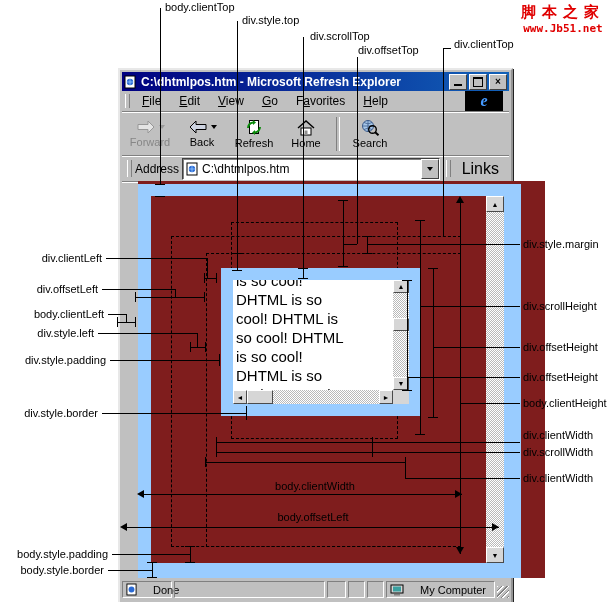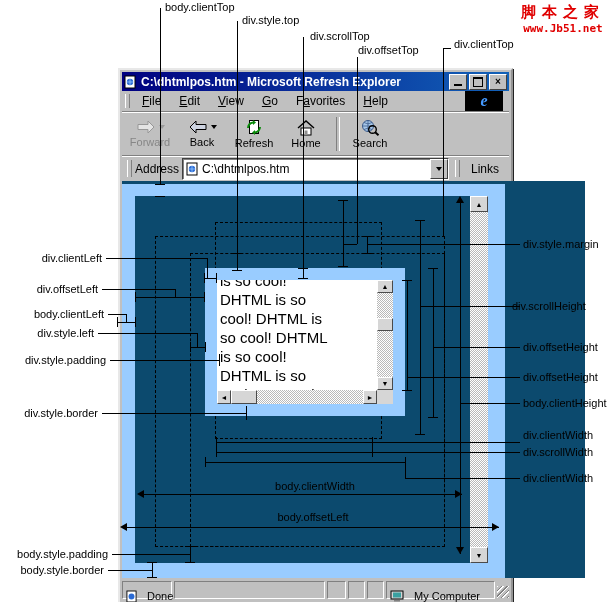--- a/index.html
+++ b/index.html
@@ -49,24 +49,24 @@
   .dd.dis{border-top-color:#9a9a9a}
   .tsep{width:2px;height:34px;border-left:1px solid #808080;border-right:1px solid #fff;margin:0 4px}
   .abar{position:absolute;left:2px;top:86px;right:2px;height:25px;display:flex;align-items:center;
         border-bottom:1px solid #808080;box-shadow:0 1px 0 #fff;padding:0 2px;font-size:12px}
   .combo{flex:1;height:20px;background:#fff;border:1px solid;border-color:#404040 #fff #fff #404040;
          box-shadow:inset 1px 1px 0 #808080;display:flex;align-items:center;padding-left:3px;margin:0 3px}
   .combo .txt{font-size:12px;margin-left:4px;flex:1}
   .cdd{width:16px;height:18px;background:#c0c0c0;border:1px solid;border-color:#fff #404040 #404040 #fff;
        display:flex;align-items:center;justify-content:center}
   .cdd i{width:0;height:0;border-left:3px solid transparent;border-right:3px solid transparent;border-top:4px solid #000}
-  .links{font-size:12px;padding:0 8px}
+  .links{font-size:16px;padding:0 8px}
 
   
-  #client{position:absolute;left:2px;top:111px;width:463px;height:397px;background:#0c4a6e;overflow:visible}
+  #client{position:absolute;left:18px;top:111px;width:407px;height:397px;background:#7f1d1d;overflow:visible}
   #bodyframe{position:absolute;left:0;top:3px;width:383px;height:394px;box-sizing:border-box;
              border-style:solid;border-color:var(--body-border,#99ccff);border-width:12px 17px 15px 13px}
   .dit{background-color:#fff;
        background-image:linear-gradient(45deg,#b9b9b9 25%,transparent 25%,transparent 75%,#b9b9b9 75%),
                         linear-gradient(45deg,#b9b9b9 25%,transparent 25%,transparent 75%,#b9b9b9 75%);
        background-size:2px 2px;background-position:0 0,1px 1px}
   .sbtn{position:absolute;background:#d6d6d6;border:1px solid;border-color:#fff #4a4a4a #4a4a4a #fff;
         box-sizing:border-box;display:flex;align-items:center;justify-content:center;
         font-size:7px;line-height:7px;color:#000}
   .sthumb{position:absolute;background:#d6d6d6;border:1px solid;border-color:#fff #4a4a4a #4a4a4a #fff;box-sizing:border-box}
@@ -75,22 +75,22 @@
           border:12px solid var(--body-border,#99ccff);background:#fff;z-index:9}
   #divinner{position:absolute;inset:0;overflow:hidden}
   #divtext{position:absolute;left:3px;top:-9px;width:155px;font-size:15px;line-height:19px;white-space:nowrap}
   #dvs{position:absolute;right:0;top:0;width:16px;height:110px}
   #dhs{position:absolute;left:0;bottom:0;height:14px;width:160px}
   #dcorner{position:absolute;right:0;bottom:0;width:16px;height:14px;background:#d6d6d6}
 
   
   #status{position:absolute;left:2px;top:510px;right:2px;height:17px;display:flex;gap:2px;align-items:stretch;
           padding-top:1px;font-size:11px}
-  .pane{border:1px solid;border-color:#808080 #fff #fff #808080;display:flex;
-        padding:8px 3px;gap:10px;box-sizing:border-box}
+  .pane{border:1px solid;border-color:#808080 #fff #fff #808080;display:flex;align-items:center;
+        padding:0 3px;gap:16px;box-sizing:border-box}
   #sgrip{width:12px;align-self:flex-end;height:12px;
          background:repeating-linear-gradient(315deg,#fff 0 1px,#808080 1px 2px,transparent 2px 4px)}
 
   
   #wm{position:absolute;right:4px;top:3px;text-align:center;z-index:50}
   #wm .t1{font-size:15px;font-weight:bold;letter-spacing:6px;color:var(--watermark,#e00000);white-space:nowrap}
   #wm .t2{font-family:"DejaVu Sans Mono",monospace;font-size:11px;font-weight:bold;color:var(--watermark,#e00000)}
 
   svg{display:block}
 </style>
@@ -307,21 +307,21 @@
   <div class="lab labR" style="left:0;width:102px;top:252px">div.clientLeft</div>
   <div class="lab labR" style="left:0;width:98px;top:283px">div.offsetLeft</div>
   <div class="lab labR" style="left:0;width:104px;top:308px">body.clientLeft</div>
   <div class="lab labR" style="left:0;width:94px;top:327px">div.style.left</div>
   <div class="lab labR" style="left:0;width:106px;top:354px">div.style.padding</div>
   <div class="lab labR" style="left:0;width:98px;top:407px">div.style.border</div>
   <div class="lab labR" style="left:0;width:108px;top:548px">body.style.padding</div>
   <div class="lab labR" style="left:0;width:104px;top:564px">body.style.border</div>
 
   <div class="lab" style="left:523px;top:238px">div.style.margin</div>
-  <div class="lab" style="left:512px;top:300px">div.scrollHeight</div>
+  <div class="lab" style="left:523px;top:300px">div.scrollHeight</div>
   <div class="lab" style="left:523px;top:341px">div.offsetHeight</div>
   <div class="lab" style="left:523px;top:371px">div.offsetHeight</div>
   <div class="lab" style="left:523px;top:397px">body.clientHeight</div>
   <div class="lab" style="left:523px;top:429px">div.clientWidth</div>
   <div class="lab" style="left:523px;top:446px">div.scrollWidth</div>
   <div class="lab" style="left:523px;top:472px">div.clientWidth</div>
 
   <div class="lab" style="left:240px;width:150px;top:480px;text-align:center">body.clientWidth</div>
   <div class="lab" style="left:238px;width:150px;top:511px;text-align:center">body.offsetLeft</div>
 

